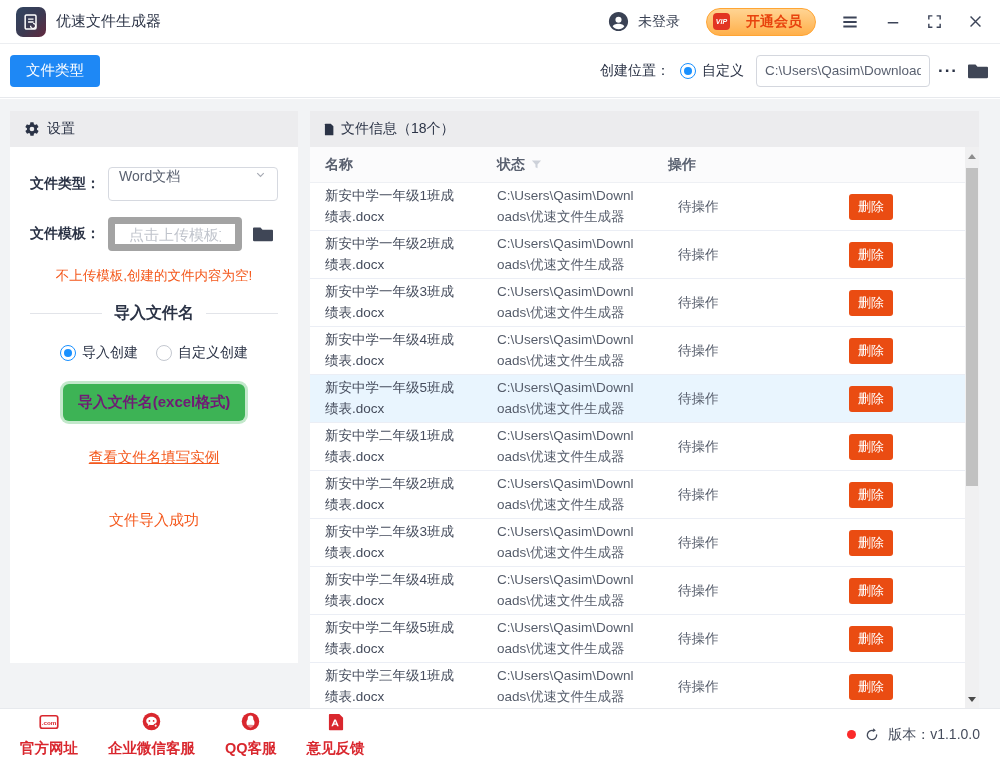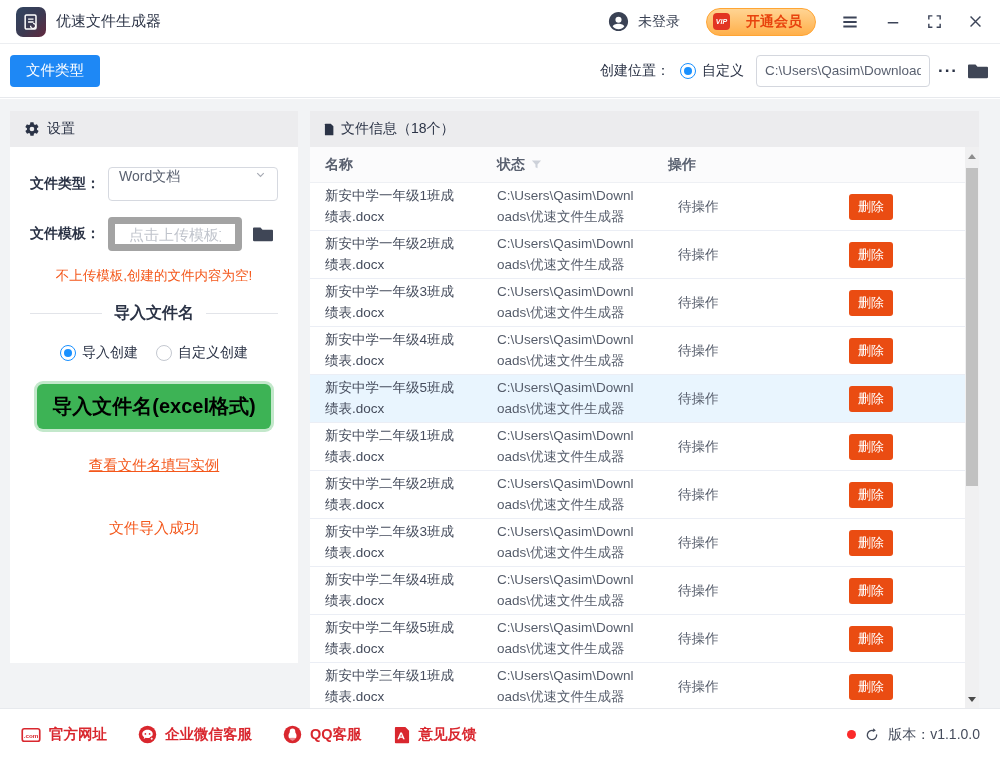--- a/index.html
+++ b/index.html
@@ -67,22 +67,22 @@
                   padding:0 14px; font-size:15px; color:#5a6170; font-family:inherit; }
   .upload-input::placeholder { color:#c0c4cc; }
   .folder-btn { margin-left:9px; }
   .warning-text { text-align:center; color:#f4581c; font-size:13.5px; margin:2px 0 18px; }
   .section-heading { display:flex; align-items:center; gap:12px; margin:0 0 20px;
                      font-size:16px; font-weight:bold; color:#2b3346; }
   .section-heading::before, .section-heading::after {
       content:''; flex:1; height:1px; background:#e2e4e9; }
   .radio-row { display:flex; justify-content:center; gap:18px; margin-bottom:22px; }
   .btn-green-wrap { text-align:center; }
-  .btn-green { background:#3db355; color:#000000; border:none; border-radius:6px;
-               padding:9px 15px; font-size:20px; font-weight:bold; cursor:pointer;
+  .btn-green { background:#3db355; color:#701a75; border:none; border-radius:6px;
+               padding:9px 15px; font-size:15px; font-weight:bold; cursor:pointer;
                box-shadow:0 0 0 3px #c3e8cb; font-family:inherit; }
   .example-link { display:block; text-align:center; margin-top:27px; color:#f4581c;
                   font-size:14.5px; font-weight:500; text-decoration:underline; cursor:pointer; }
   .import-status { text-align:center; margin-top:44px; color:#f4581c; font-size:15px; }
 
   
   .right-panel { position:absolute; left:310px; top:12px; width:669px; height:598px;
                  background:#fff; overflow:hidden; }
   .thead { display:flex; align-items:center; height:36px; background:#fbfbfc;
            border-bottom:1px solid #eef0f4; font-size:14px; font-weight:bold; color:#5a6170; }
@@ -111,21 +111,21 @@
   .tri-down { width:0; height:0; border-left:4px solid transparent;
               border-right:4px solid transparent; border-top:5px solid #4a4a4a; }
   .vs-thumb { position:absolute; top:21px; left:1px; width:12px; height:318px;
               background:#c1c1c1; cursor:pointer; }
 
   
   .footer { position:absolute; bottom:0; left:0; width:100%; height:52px; background:#fff;
             border-top:1px solid #e7e9ed; display:flex; align-items:center;
             padding:0 20px; gap:30px; }
   .f-link { display:flex; align-items:center; gap:7px; color:#d9272e; font-size:14.5px;
-            font-weight:bold; cursor:pointer; }
+            font-weight:bold; cursor:pointer;flex-direction:column; }
   .f-right { margin-left:auto; display:flex; align-items:center; gap:8px;
              font-size:14px; color:#454c5c; }
   .red-dot { width:9px; height:9px; border-radius:50%; background:#fb2a2a; }
 
   svg { display:block; }
 </style>
 </head>
 <body>
 
 <div class="titlebar">

